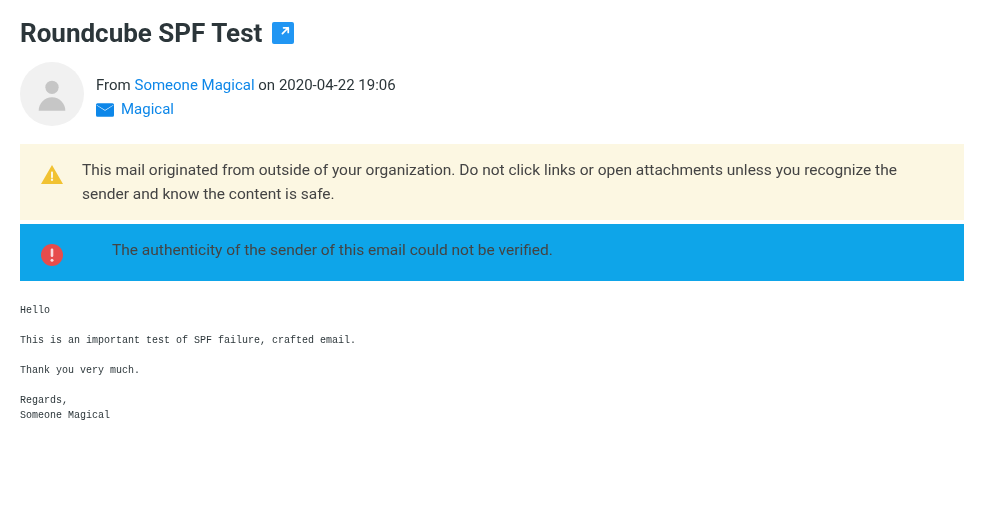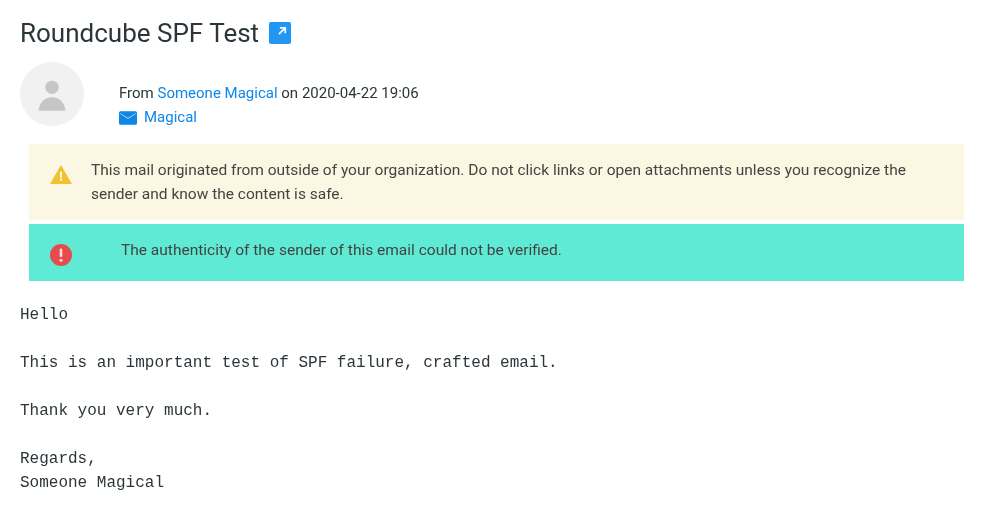--- a/index.html
+++ b/index.html
@@ -15,40 +15,40 @@
       width: 984px;
     }
     .subject-line {
       display: flex;
       align-items: center;
       gap: 10px;
       margin-bottom: 14px;
     }
     .subject {
       font-size: 26px;
-      font-weight: 400;
+      font-weight: 700;
       color: #2c363a;
     }
     .ext-icon {
       width: 22px;
       height: 22px;
       background: #2196f3;
       border-radius: 2px;
       display: flex;
       align-items: center;
       justify-content: center;
     }
     .ext-icon svg {
       width: 14px;
       height: 14px;
     }
     .header-row {
       display: flex;
-      align-items: flex-end;
-      gap: 35px;
+      align-items: center;
+      gap: 12px;
       margin-bottom: 18px;
     }
     .avatar {
       width: 64px;
       height: 64px;
       border-radius: 50%;
       background: #f1f1f1;
       display: flex;
       align-items: center;
       justify-content: center;
@@ -92,44 +92,43 @@
       padding: 14px 20px;
       margin-bottom: 4px;
       font-size: 15.5px;
       line-height: 1.55;
       color: #444;
     }
     .alert-warning {
       background: #fcf7e2;
     }
     .alert-danger {
-      background: #5eead4;
+      background: #0ea5e9;
       gap: 48px;
     }
     .alert-icon {
       flex-shrink: 0;
       width: 24px;
       height: 24px;
       margin-top: 5px;
     }
     .alert-icon-warning svg { fill: #f1c232; }
     .alert-icon-danger svg { fill: #e74c4c; }
     .alert-text {
       flex: 1;
     }
     .alert + .alert {
       margin-top: 0;
     }
     .alerts-wrap {
       margin-bottom: 22px;
-      margin-left: 9px;
     }
     .body-text {
       font-family: "SFMono-Regular", Consolas, "Liberation Mono", Menlo, Courier, monospace;
-      font-size: 16px;
+      font-size: 10px;
       line-height: 1.5;
       color: #2c363a;
       white-space: pre-wrap;
     }
   </style>
 </head>
 <body>
 
 <div class="subject-line">
   <h1 class="subject">Roundcube SPF Test</h1>

